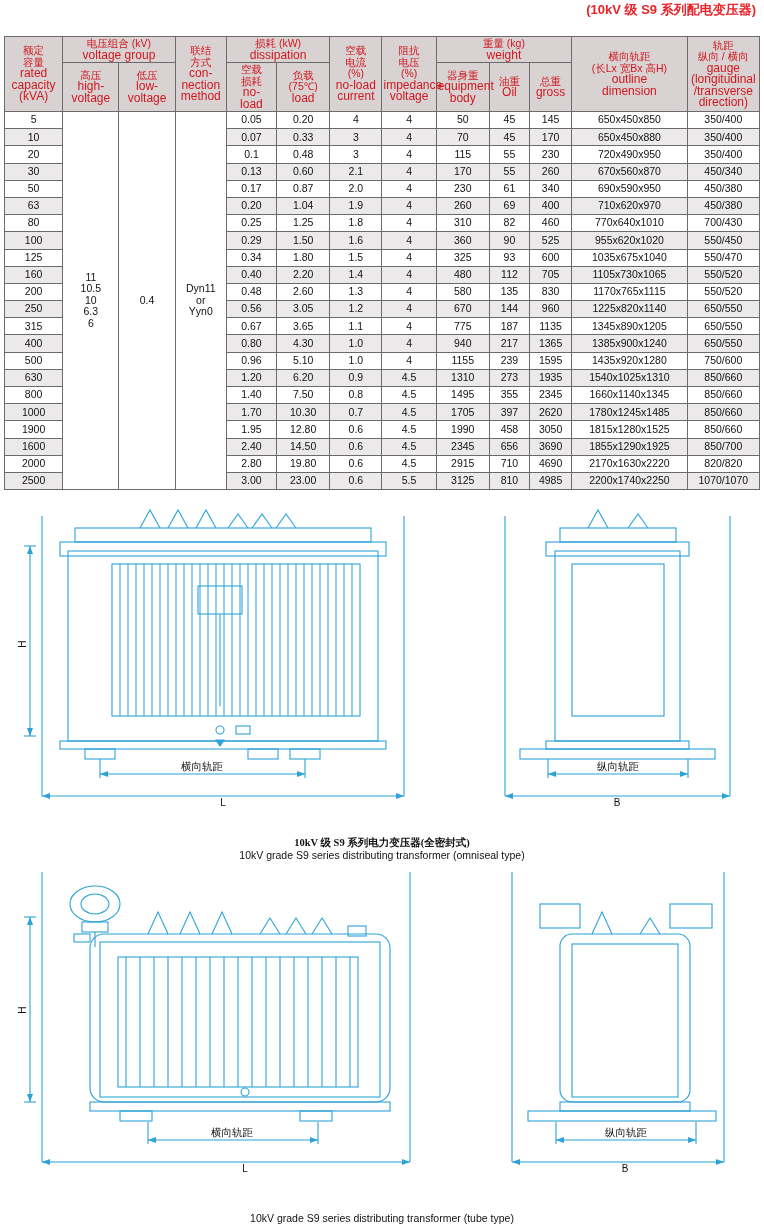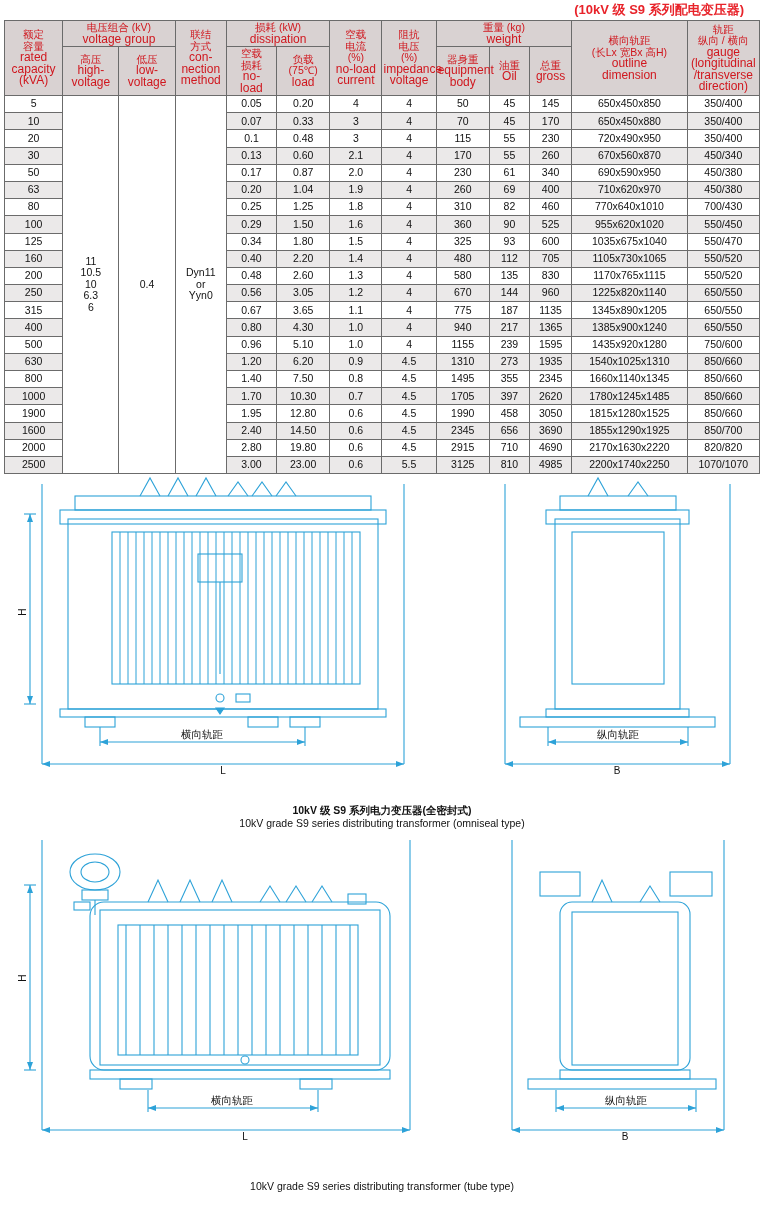--- a/index.html
+++ b/index.html
@@ -13,28 +13,28 @@
     height: 1230px;
     position: relative;
     background: #fff;
     overflow: hidden;
   }
   .doc-title {
     text-align: right;
     color: #e8232a;
     font-size: 13px;
     font-weight: bold;
-    padding: 3px 20px 3px 0;
+    padding: 3px 8px 3px 0;
     height: 20px;
     line-height: 14px;
   }
   table.spec {
     border-collapse: collapse;
     width: 756px;
-    margin: 0 4px;
+    margin: 16px 4px;
     table-layout: fixed;
   }
   table.spec th, table.spec td {
     border: 1px solid #6b6b6b;
     font-size: 10.5px;
     text-align: center;
     vertical-align: middle;
     padding: 0;
     line-height: 11.5px;
     color: #111;
@@ -68,21 +68,21 @@
   .fig-wrap {
     position: relative;
     width: 764px;
   }
   .caption {
     text-align: center;
     font-size: 10.5px;
     line-height: 13px;
     color: #111;
   }
-  .caption .cn { font-weight: bold; }
+  .caption .cn { font-weight: bold; font-family: Liberation Serif, serif; }
   svg { display: block; }
 </style>
 </head>
 <body>
 
 <div class="page">
 
   <div class="doc-title">(10kV 级 S9 系列配电变压器)</div>
 
   <table class="spec">

